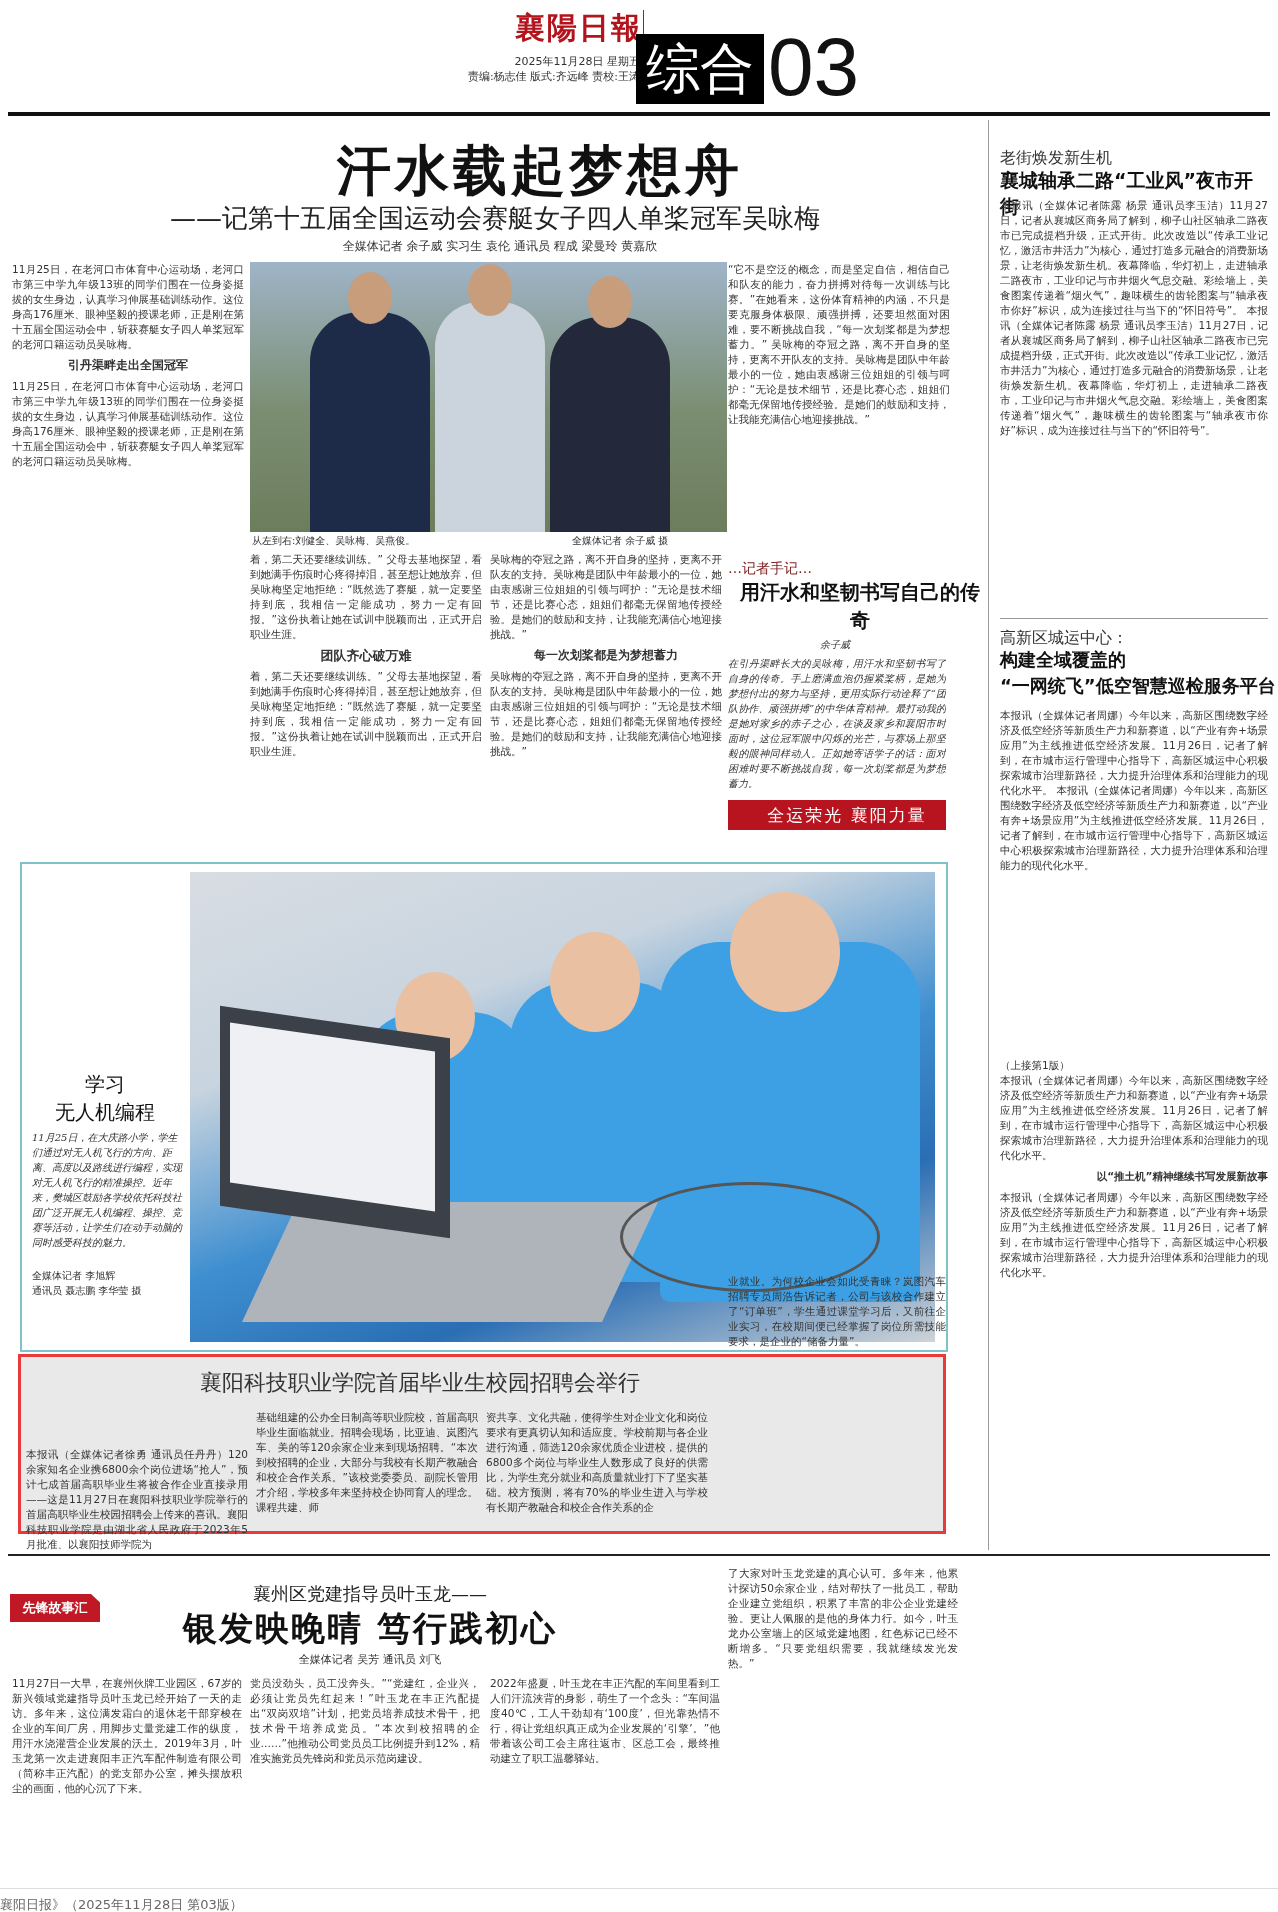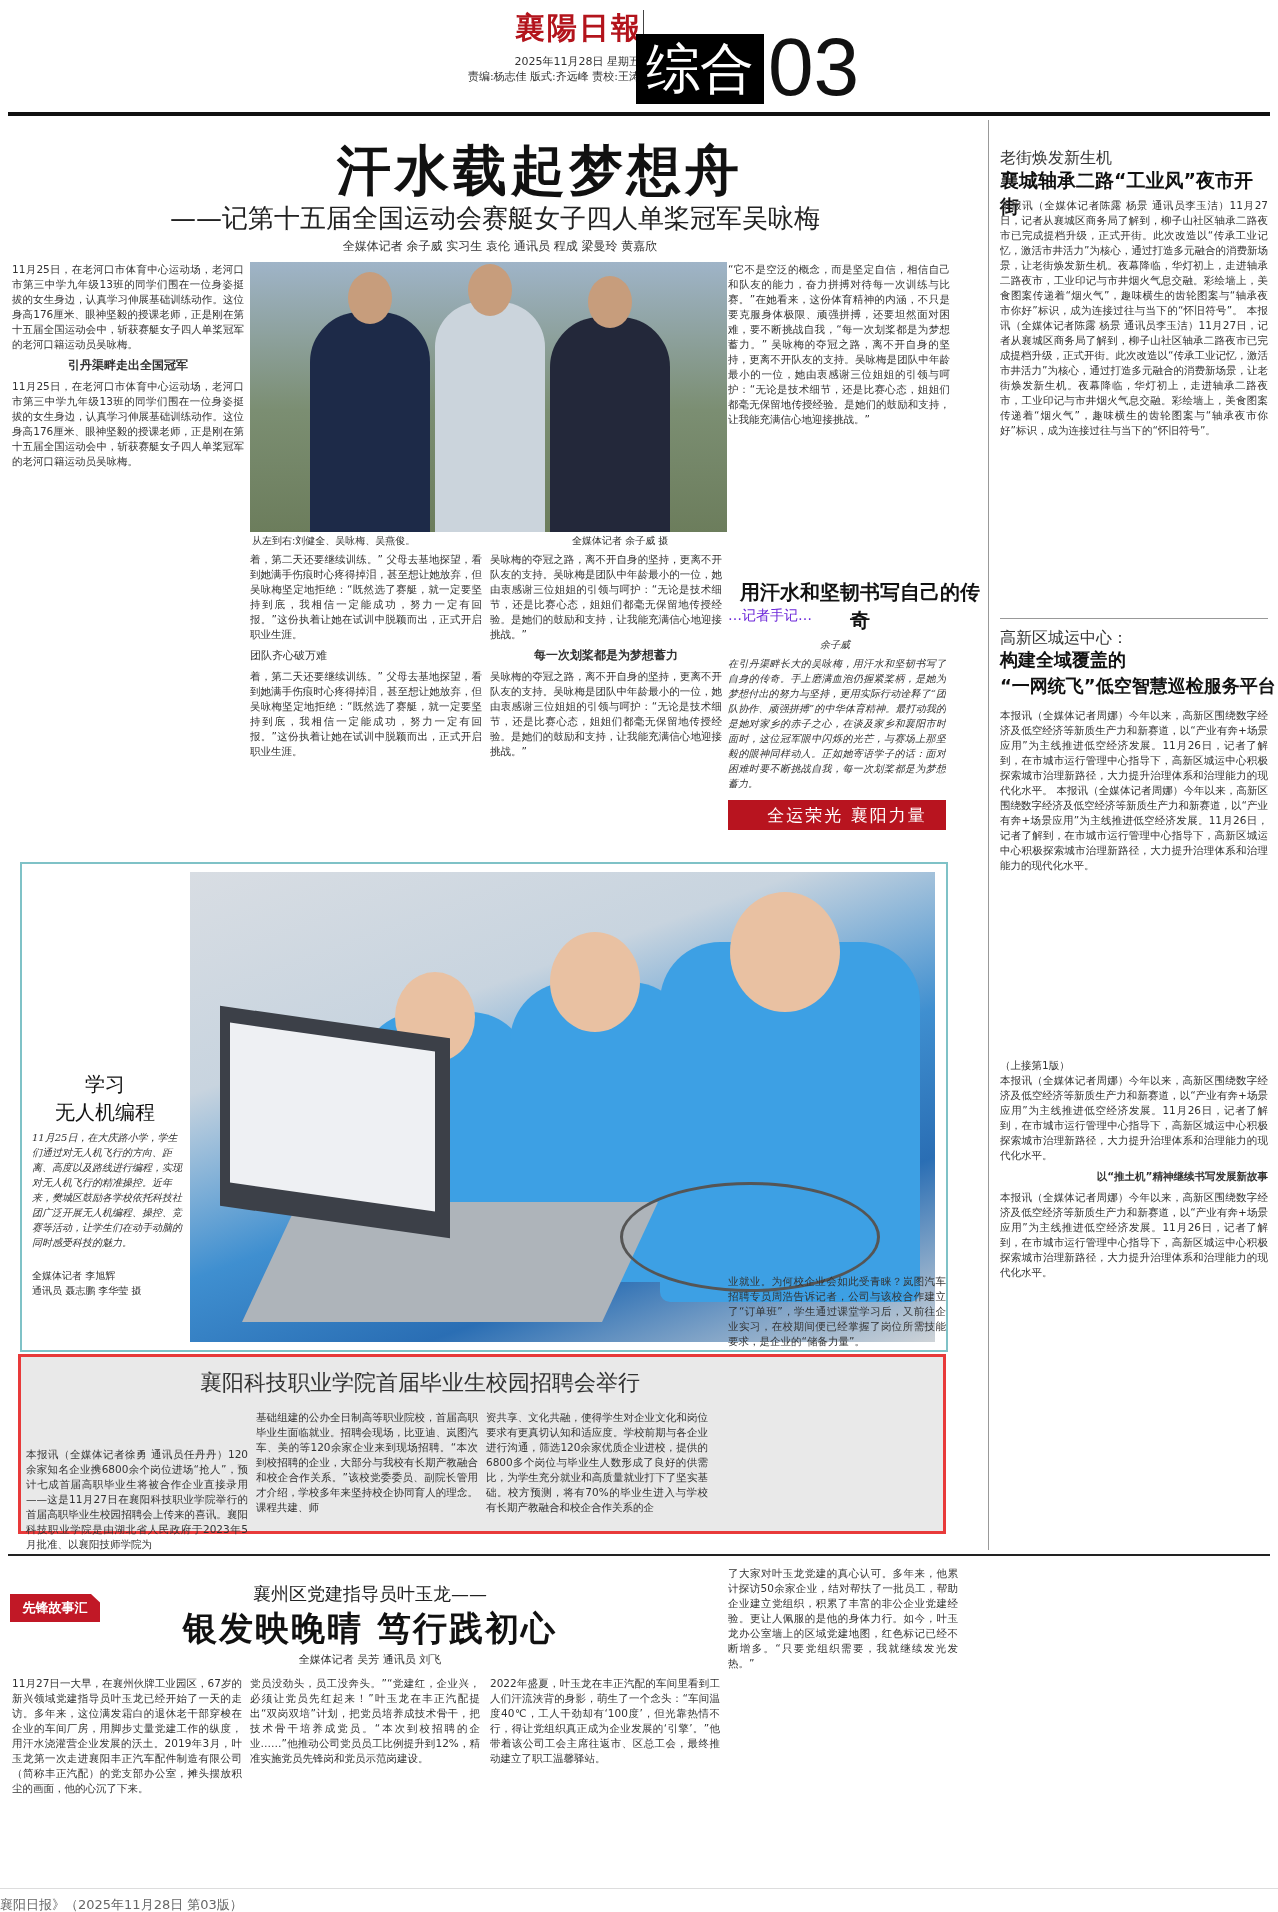--- a/index.html
+++ b/index.html
@@ -34,21 +34,21 @@
 
   
   .vrule { background: #999; width: 1px; }
   #side-kicker-1 { left: 1000px; top: 148px; font-size: 16px; color: #333; font-family: Liberation Mono, monospace; }
   #side-title-1 { left: 1000px; top: 168px; width: 270px; font-size: 19px; color: #111; font-weight: bold; }
   #side-kicker-2 { left: 1000px; top: 628px; font-size: 16px; color: #333; }
   #side-title-2 { left: 1000px; top: 648px; width: 270px; font-size: 18px; color: #111; font-weight: bold; }
   #side-title-2b { left: 1000px; top: 674px; width: 280px; font-size: 18px; color: #111; font-weight: bold; }
 
   
-  #note-kicker { left: 728px; top: 560px; font-size: 14px; color: #6d28d9; margin-top: 47px; }
+  #note-kicker { left: 728px; top: 560px; font-size: 14px; color: #7f1d1d; }
   #note-title { left: 740px; top: 578px; width: 240px; font-size: 20px; line-height: 28px; font-weight: bold; color: #111; text-align: center; }
   #note-author { left: 820px; top: 638px; font-size: 10px; color: #333; font-style: italic; }
   #note-banner { left: 728px; top: 800px; width: 218px; height: 30px; background: #b8141f; color: #fff; font-size: 17px; line-height: 30px; text-align: center; letter-spacing: 2px; padding-left: 20px; }
 
   
   #drone-box { left: 20px; top: 862px; width: 928px; height: 490px; border: 2px solid #7fc2c7; }
   #drone-photo { left: 190px; top: 872px; width: 745px; height: 470px; background: linear-gradient(160deg, #d8dde3 0%, #c8d4df 30%, #3f8fd0 55%, #2a6eb4 75%, #cfd4d8 100%); overflow: hidden; }
   #drone-photo .laptop { position:absolute; left: 30px; top: 150px; width: 230px; height: 200px; background: #3c4048; transform: skewY(8deg); }
   #drone-photo .screen { position:absolute; left: 40px; top: 165px; width: 205px; height: 160px; background: #eef0f3; transform: skewY(8deg); }
   #drone-photo .base { position:absolute; left: 80px; top: 330px; width: 360px; height: 120px; background: #aeb4ba; transform: skewX(-25deg); }
@@ -104,21 +104,21 @@
   <div class="p2"></div>
   <div class="head" style="left:218px; top:2px;"></div>
   <div class="p3"></div>
   <div class="head" style="left:338px; top:14px;"></div>
 </div>
 <div class="abs" id="lead-caption-left">从左到右:刘健全、吴咏梅、吴燕俊。</div>
 <div class="abs" id="lead-caption-right">全媒体记者  余子威  摄</div>
 
 <div class="abs txt" style="left:250px; top:552px; width:232px; height:280px;">
   <span>着，第二天还要继续训练。” 父母去基地探望，看到她满手伤痕时心疼得掉泪，甚至想让她放弃，但吴咏梅坚定地拒绝：“既然选了赛艇，就一定要坚持到底，我相信一定能成功，努力一定有回报。”这份执着让她在试训中脱颖而出，正式开启职业生涯。</span>
-  <div style="text-align:left; font-size:11px; margin:6px 0; font-weight:normal;">团队齐心破万难</div>
+  <div style="text-align:center; font-size:13px; margin:6px 0; font-weight:bold;">团队齐心破万难</div>
   <span>着，第二天还要继续训练。” 父母去基地探望，看到她满手伤痕时心疼得掉泪，甚至想让她放弃，但吴咏梅坚定地拒绝：“既然选了赛艇，就一定要坚持到底，我相信一定能成功，努力一定有回报。”这份执着让她在试训中脱颖而出，正式开启职业生涯。</span>
 </div>
 <div class="abs txt" style="left:490px; top:552px; width:232px; height:280px;">
   <span>吴咏梅的夺冠之路，离不开自身的坚持，更离不开队友的支持。吴咏梅是团队中年龄最小的一位，她由衷感谢三位姐姐的引领与呵护：“无论是技术细节，还是比赛心态，姐姐们都毫无保留地传授经验。是她们的鼓励和支持，让我能充满信心地迎接挑战。”</span>
   <div style="text-align:center; font-size:12px; margin:6px 0; font-weight:bold;">每一次划桨都是为梦想蓄力</div>
   <span>吴咏梅的夺冠之路，离不开自身的坚持，更离不开队友的支持。吴咏梅是团队中年龄最小的一位，她由衷感谢三位姐姐的引领与呵护：“无论是技术细节，还是比赛心态，姐姐们都毫无保留地传授经验。是她们的鼓励和支持，让我能充满信心地迎接挑战。”</span>
 </div>
 <div class="abs txt" style="left:728px; top:262px; width:222px; height:290px;">
   <span>“它不是空泛的概念，而是坚定自信，相信自己和队友的能力，奋力拼搏对待每一次训练与比赛。”在她看来，这份体育精神的内涵，不只是要克服身体极限、顽强拼搏，还要坦然面对困难，要不断挑战自我，“每一次划桨都是为梦想蓄力。”</span>
   <span>吴咏梅的夺冠之路，离不开自身的坚持，更离不开队友的支持。吴咏梅是团队中年龄最小的一位，她由衷感谢三位姐姐的引领与呵护：“无论是技术细节，还是比赛心态，姐姐们都毫无保留地传授经验。是她们的鼓励和支持，让我能充满信心地迎接挑战。”</span>

